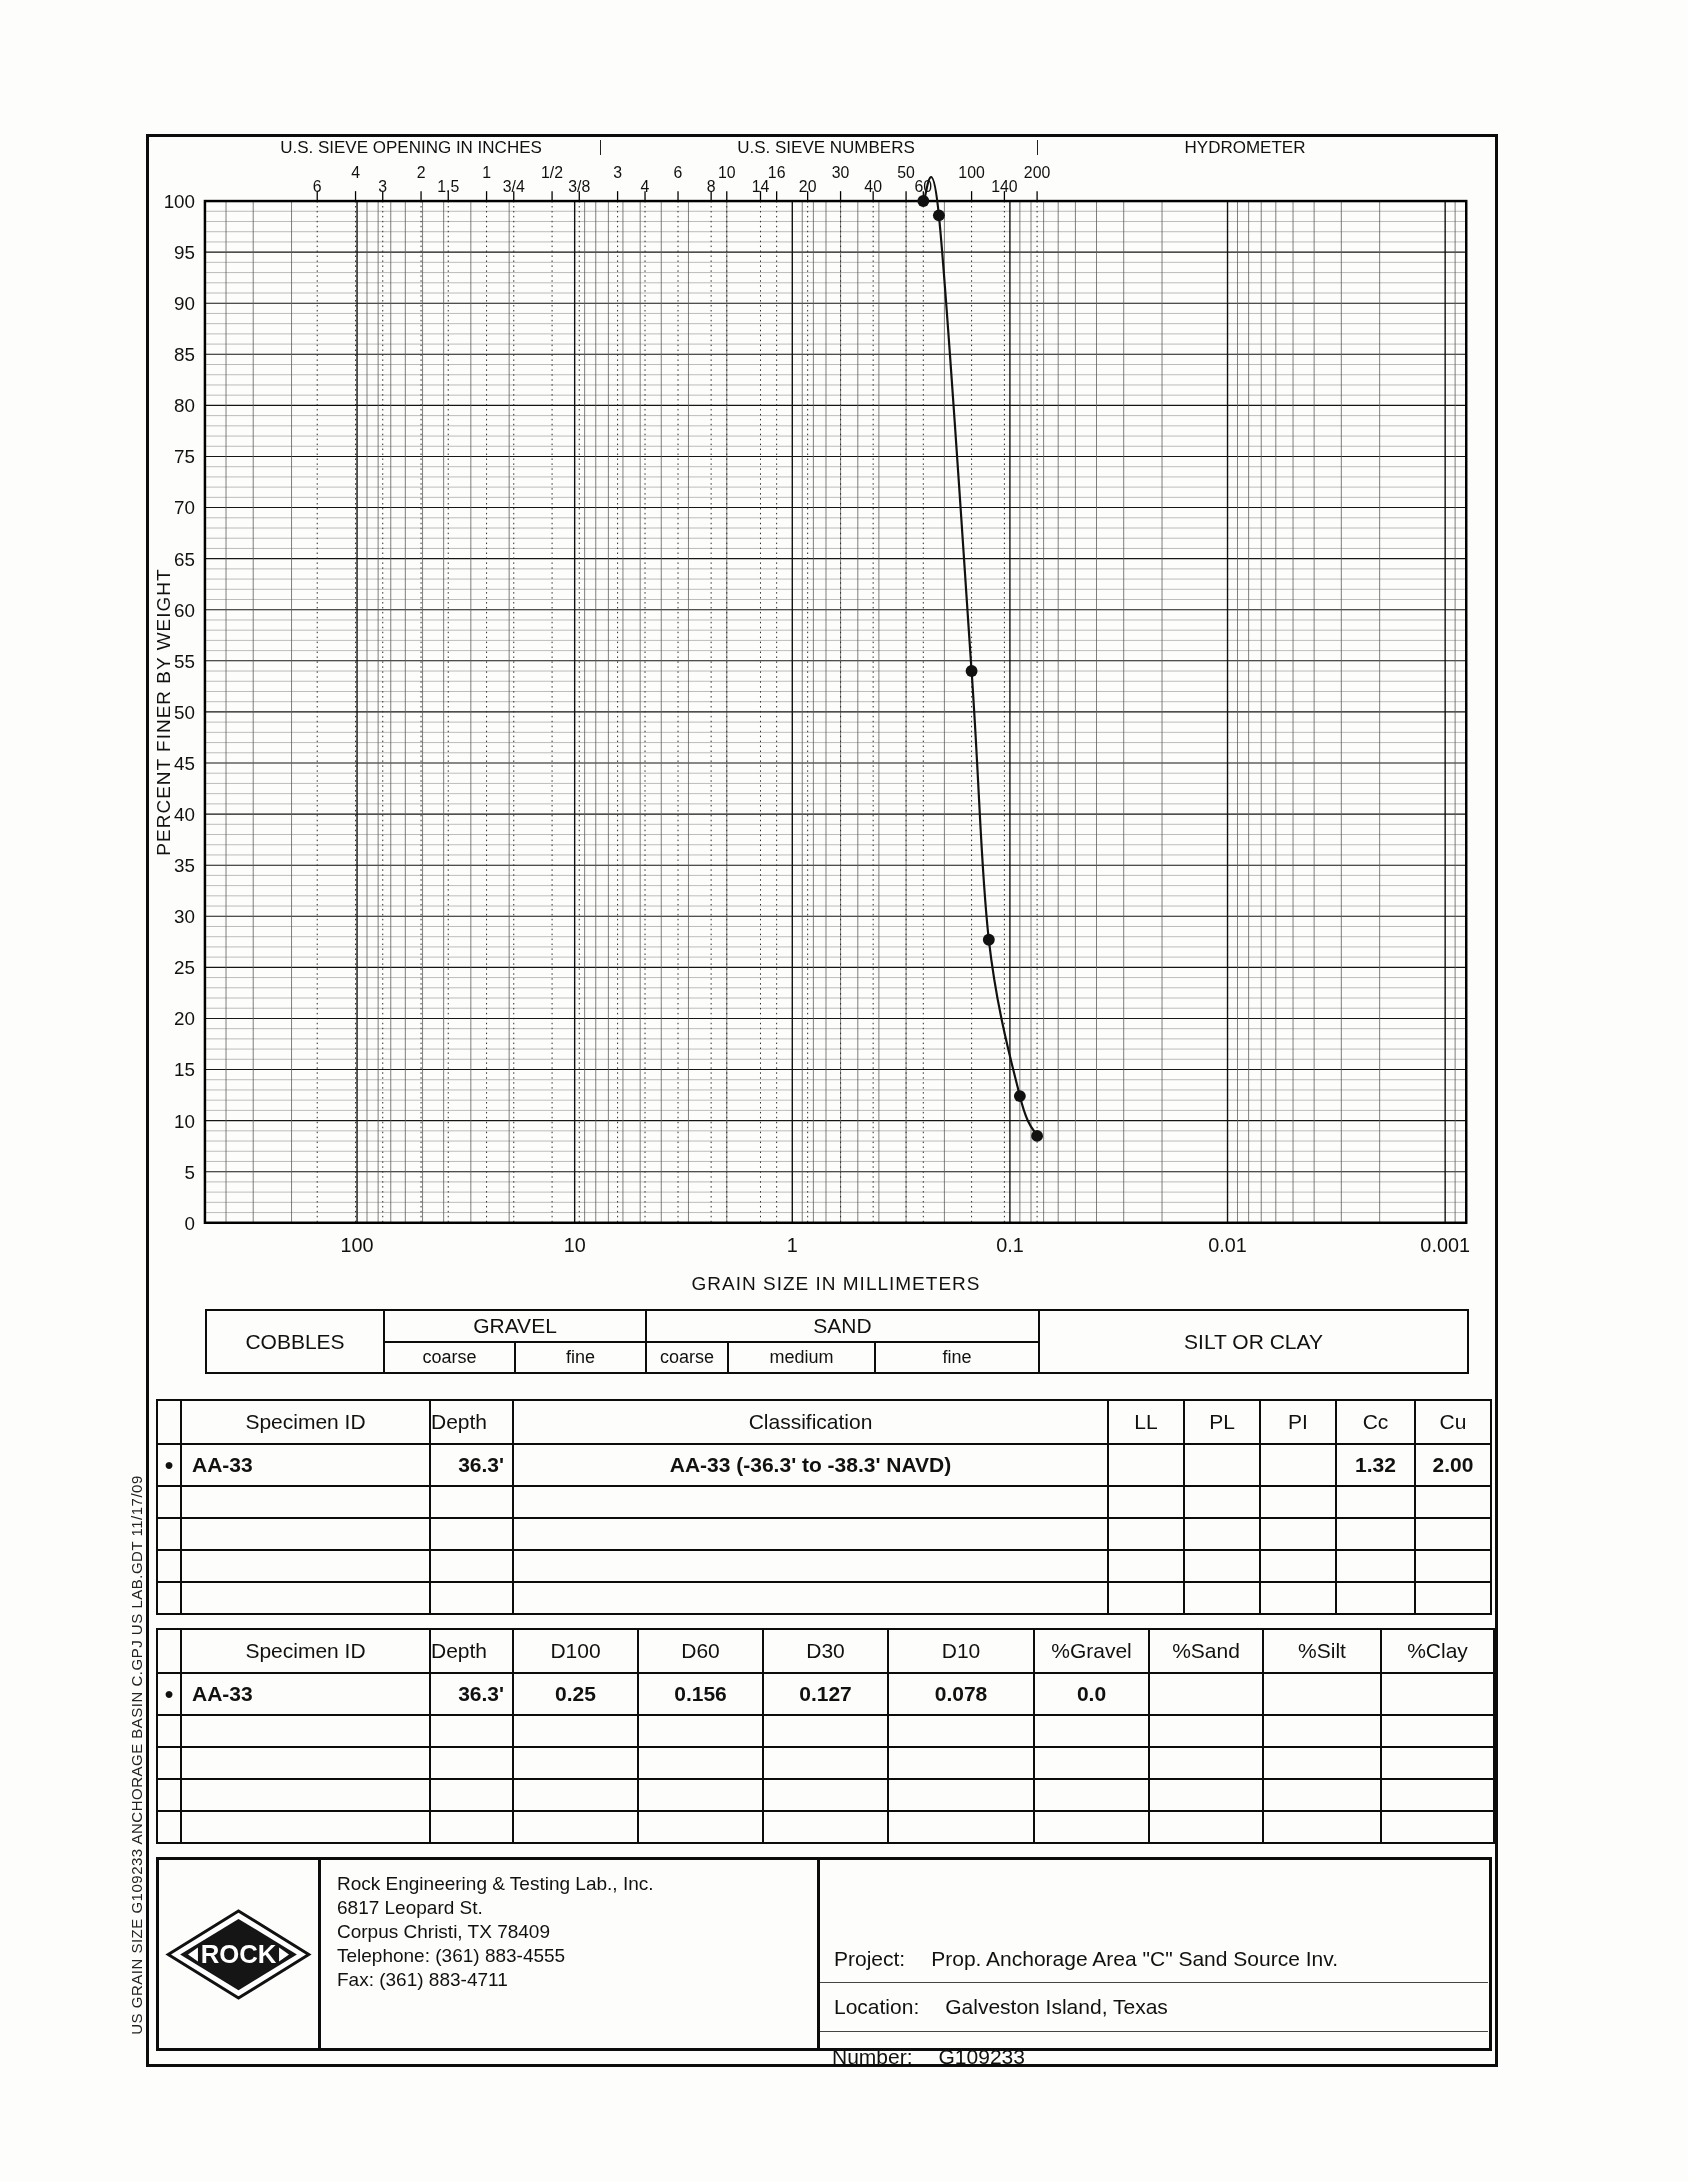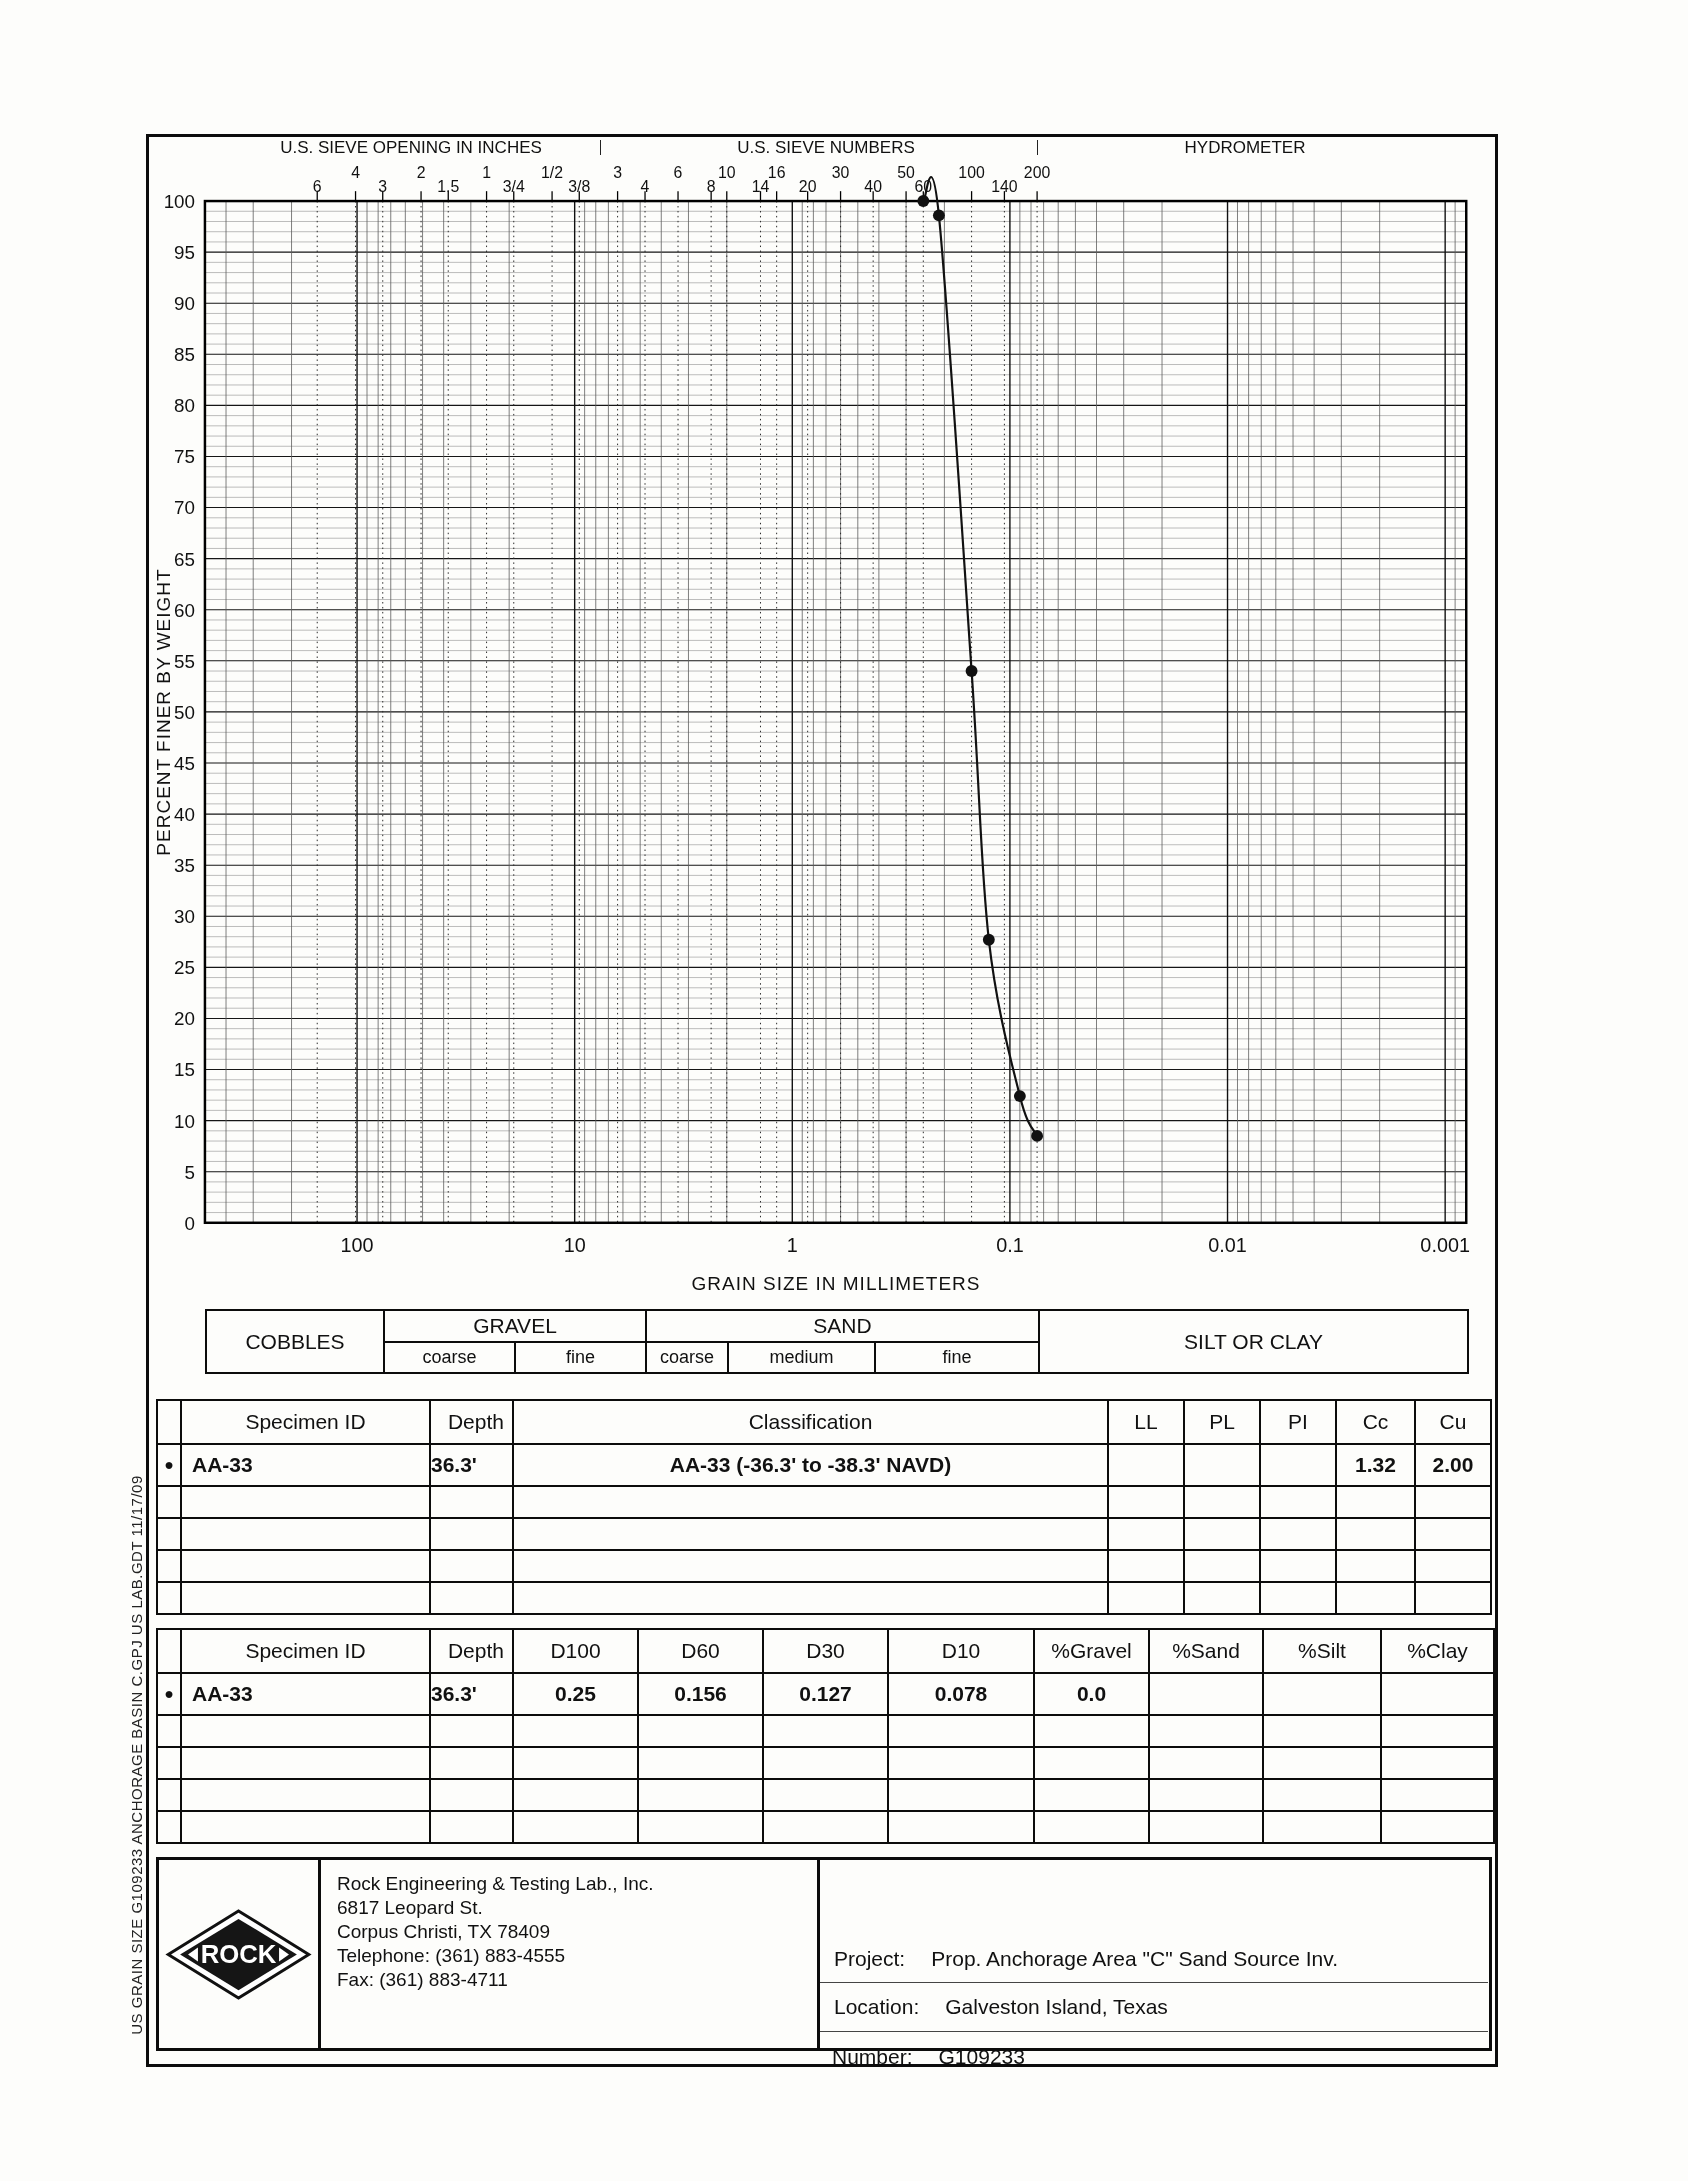--- a/index.html
+++ b/index.html
@@ -21,22 +21,22 @@
   .band-main{font-size:21px;height:32px;}
   .band-sub{font-size:18px;height:31px;border-radius:14px;}
   .band-big{font-size:21px;}
 
   .data-table{position:absolute;left:156px;width:1336px;font-size:21px;}
   .data-table td,.data-table th{border:2px solid #0c0c0c;overflow:hidden;white-space:nowrap;text-align:center;}
   .data-table th{font-weight:normal;height:44px;}
   .data-table tr.row-data td{height:42px;font-weight:bold;}
   .data-table tr.row-empty td{height:32px;}
   td.cell-left{text-align:left;padding-left:10px;margin-top:19px;}
-  td.cell-right{text-align:left;padding-right:8px;margin-left:16px;}
-  th.hdr-right{text-align:right;padding-right:8px;}
+  td.cell-right{text-align:right;padding-right:8px;margin-left:16px;}
+  th.hdr-right{text-align:left;padding-right:8px;}
   td.cell-bullet{font-size:16px;}
 
   .footer-box{position:absolute;left:156px;top:1857px;width:1336px;height:194px;border:3px solid #0c0c0c;}
   .logo-cell{position:absolute;left:0;top:0;width:162px;height:100%;border-right:3px solid #0c0c0c;
              display:flex;align-items:center;justify-content:center;}
   .company-cell{position:absolute;left:162px;top:0;width:499px;height:100%;border-right:3px solid #0c0c0c;
                 padding:12px 0 0 16px;font-size:19px;line-height:24px;}
   .title-row{position:absolute;left:661px;top:0;width:668px;height:46px;border-bottom:2px solid #0c0c0c;
              display:flex;align-items:center;justify-content:center;font-size:31px;font-weight:bold;letter-spacing:1px;}
   .info-row{position:absolute;left:661px;width:668px;font-size:21px;display:flex;align-items:center;

